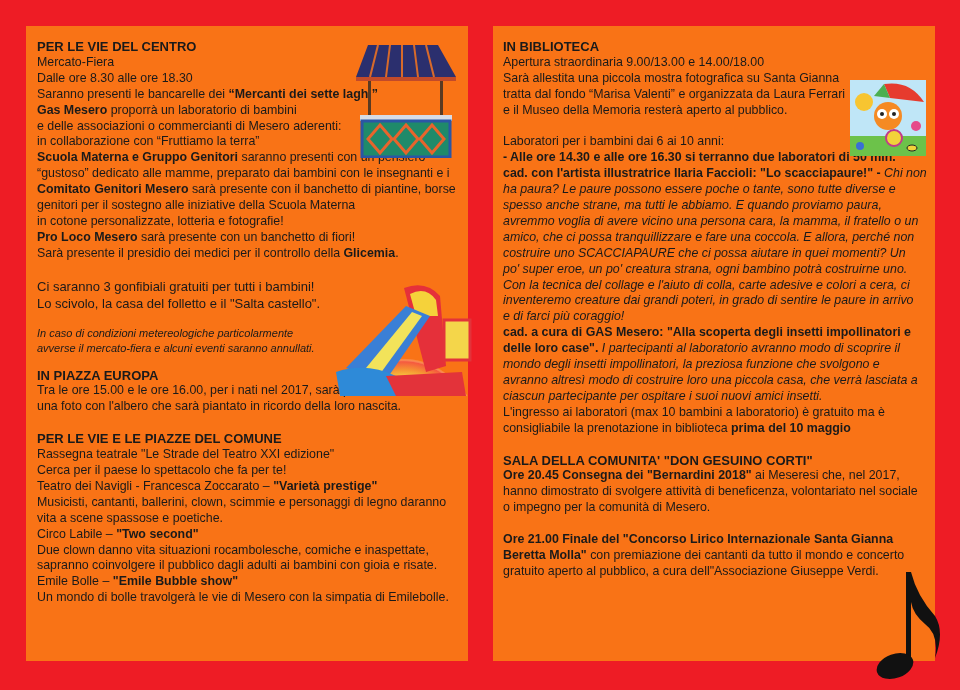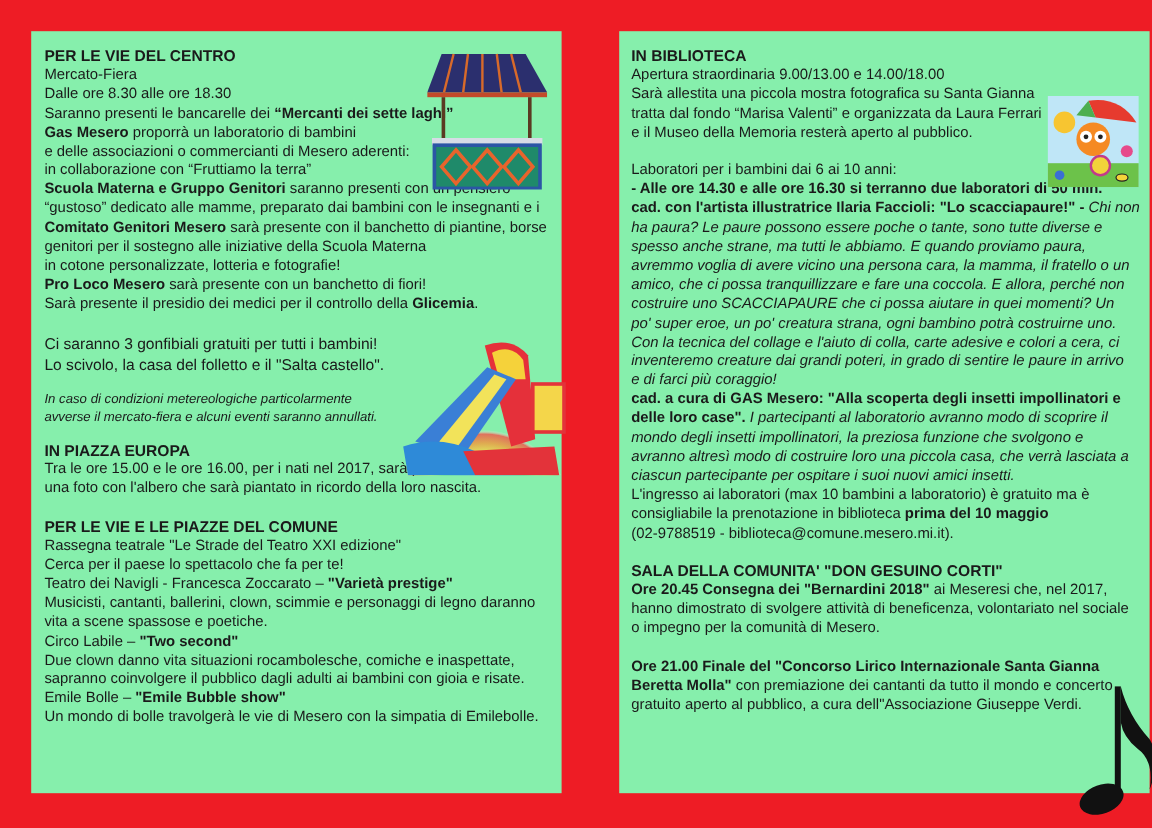--- a/index.html
+++ b/index.html
@@ -1,22 +1,22 @@
 <!DOCTYPE html>
 <html><head>
 <meta charset="utf-8">
 <style>
   html, body { margin: 0; padding: 0; }
   body {
     width: 960px; height: 690px; background: #ee1c25; position: relative; overflow: hidden;
     font-family: "Liberation Sans", sans-serif; color: #1a1a1a;
   }
-  .panel { position: absolute; background: #86efac; top: 26px; height: 635px; box-sizing: border-box; }
+  .panel { position: absolute; background: #f97316; top: 26px; height: 635px; box-sizing: border-box; }
   #left-panel { left: 26px; width: 442px; padding: 13px 0 0 11px; }
-  #right-panel { left: 516px; width: 442px; padding: 13px 0 0 10px; }
+  #right-panel { left: 493px; width: 442px; padding: 13px 0 0 10px; }
   .txt { font-size: 12.4px; line-height: 15.9px; white-space: nowrap; }
   .h { font-weight: bold; font-size: 13px; }
   b { font-weight: bold; }
   .it { font-style: italic; }
   .gap { height: 15.9px; }
   .gap-s { height: 8px; }
   .big { font-size: 13px; font-weight: normal; line-height: 17px; }
   .small-it { font-style: italic; font-size: 11px; line-height: 15px; }
   .abs { position: absolute; }
   #stall { left: 330px; top: 17px; }
@@ -144,21 +144,20 @@
     <div class="txt it">Con la tecnica del collage e l'aiuto di colla, carte adesive e colori a cera, ci</div>
     <div class="txt it">inventeremo creature dai grandi poteri, in grado di sentire le paure in arrivo</div>
     <div class="txt it">e di farci più coraggio!</div>
     <div class="txt"><b>cad. a cura di GAS Mesero: "Alla scoperta degli insetti impollinatori e</b></div>
     <div class="txt"><b>delle loro case".</b><span class="it"> I partecipanti al laboratorio avranno modo di scoprire il</span></div>
     <div class="txt it">mondo degli insetti impollinatori, la preziosa funzione che svolgono e</div>
     <div class="txt it">avranno altresì modo di costruire loro una piccola casa, che verrà lasciata a</div>
     <div class="txt it">ciascun partecipante per ospitare i suoi nuovi amici insetti.</div>
     <div class="txt">L'ingresso ai laboratori (max 10 bambini a laboratorio) è gratuito ma è</div>
     <div class="txt"><span>consigliabile la prenotazione in biblioteca </span><b>prima del 10 maggio</b></div>
-    <div class="txt">(02-9788519 - biblioteca@comune.mesero.mi.it).</div>
   </div>
 
   <div class="gap"></div>
 
   <div>
     <div class="txt h">SALA DELLA COMUNITA' "DON GESUINO CORTI"</div>
     <div class="txt"><b>Ore 20.45 Consegna dei "Bernardini 2018"</b><span> ai Meseresi che, nel 2017,</span></div>
     <div class="txt">hanno dimostrato di svolgere attività di beneficenza, volontariato nel sociale</div>
     <div class="txt">o impegno per la comunità di Mesero.</div>
     <div class="gap"></div>

